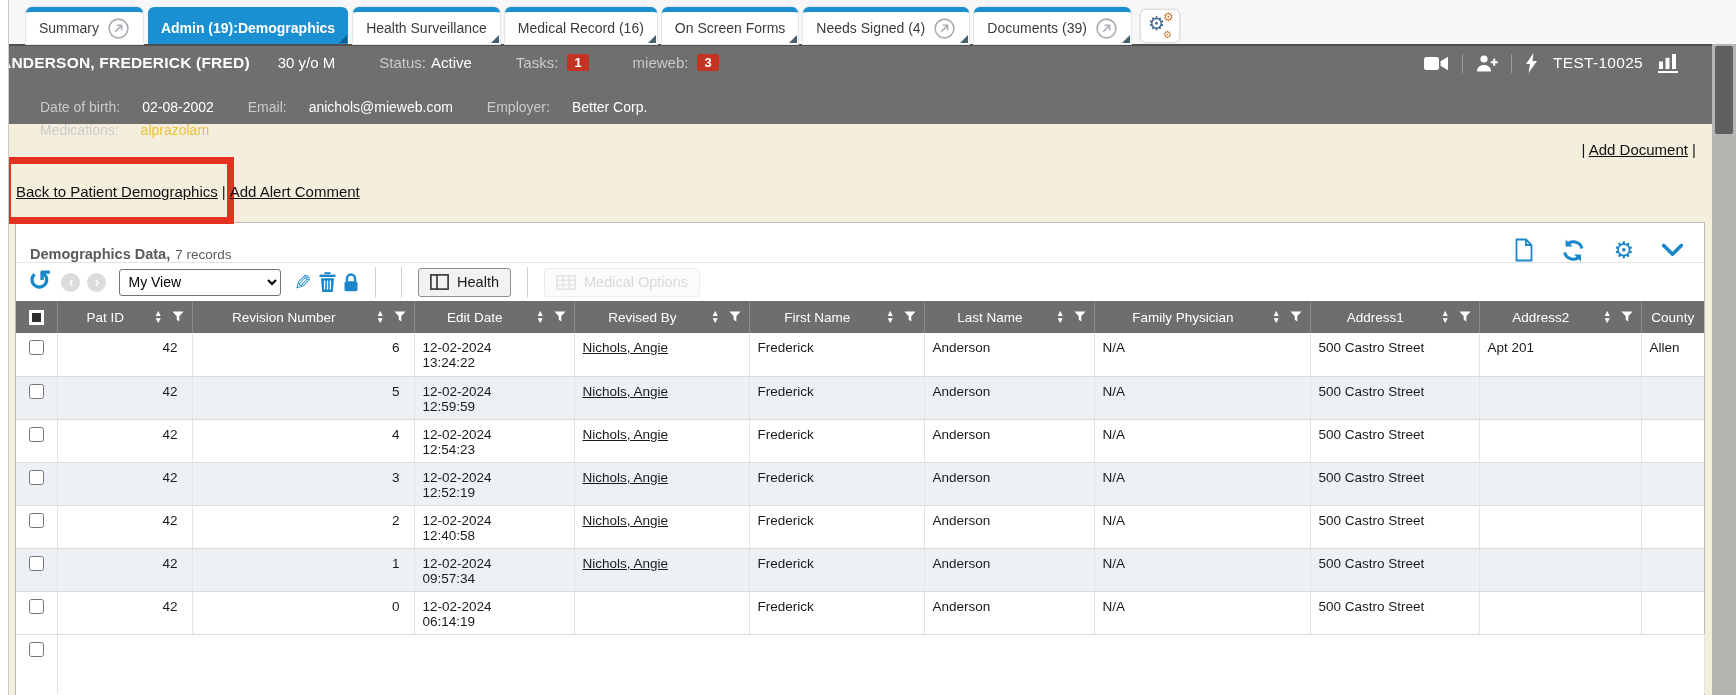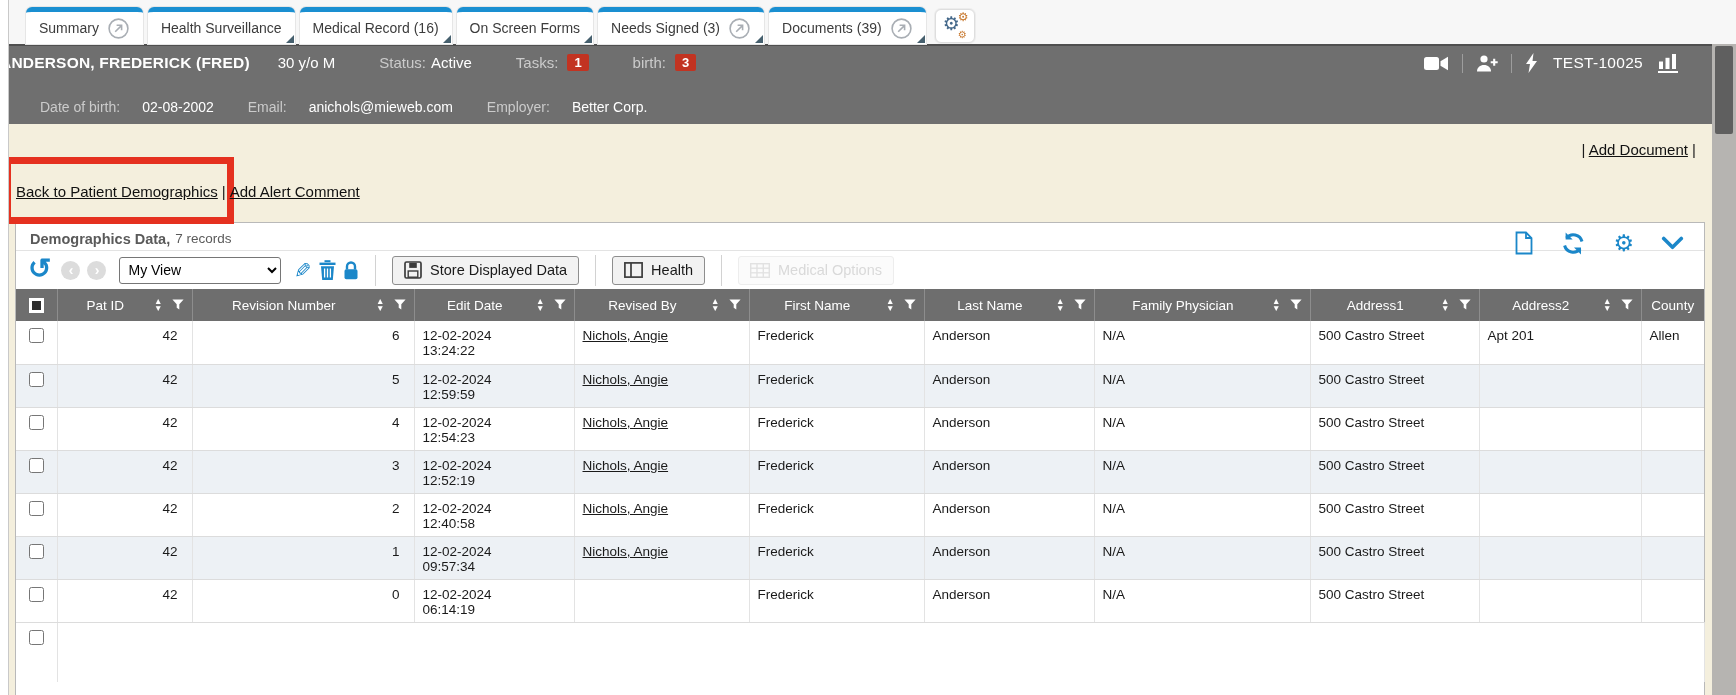--- a/index.html
+++ b/index.html
@@ -46,21 +46,21 @@
 
   
   .add-doc { position:absolute; top:141px; right:40px; font-size:15px; z-index:2; }
   .add-doc a, .left-links a { color:#111; text-decoration:underline; cursor:pointer; }
   .left-links { position:absolute; top:183px; left:16px; font-size:15px; z-index:4; }
   .pipe { margin:0 4px; }
   .red-box { position:absolute; left:4px; top:157px; width:230px; height:67px; border:7px solid #e5311f; z-index:3; pointer-events:none; }
 
   
   .panel { position:absolute; left:15px; top:222px; width:1690px; height:500px; background:#fff; border:1px solid #b9b9b9; z-index:2; }
-  .panel-head { height:28px; display:flex; align-items:flex-start; padding:8px 14px; border-bottom:1px solid #e3e3e3; }
+  .panel-head { height:40px; display:flex; align-items:flex-end; padding:0 14px; border-bottom:1px solid #e3e3e3; }
   .p-title { font-size:14.5px; font-weight:bold; color:#5a5a5a; }
   .p-count { font-size:13.5px; color:#5a5a5a; margin-left:5px; }
   .p-icons { margin-left:auto; display:flex; align-items:center; gap:27px; padding-right:6px; }
   .p-icons > span { line-height:0; cursor:pointer; }
   .gear-glyph { font-size:23px; color:#1b87c9; line-height:1 !important; }
 
   
   .toolbar { height:38px; display:flex; align-items:center; padding:0 8px; gap:7px; }
   .undo { font-size:28px; font-weight:bold; color:#1b87c9; line-height:1; margin:0 3px 3px 4px; cursor:pointer; }
   .navbtn { width:19px; height:19px; border-radius:50%; background:#dcdcdc; color:#fff; display:flex; align-items:center; justify-content:center; font-size:14px; font-weight:bold; line-height:1; }
@@ -99,31 +99,34 @@
 <div class="tabbar">
   <div class="tab">
     <span>Summary</span>
     <span class="popup-ic">
         <svg width="23" height="23" viewBox="0 0 23 23">
           <circle cx="11.5" cy="11.5" r="9.4" fill="none" stroke="#a9aeb4" stroke-width="1.6"></circle>
           <path d="M8.2 14.8l6.2-6.2M9.6 8.3h5v5" fill="none" stroke="#a9aeb4" stroke-width="1.6"></path>
         </svg>
       </span>
   </div>
+  <div class="tab active fold">
+    <span>Admin (19):Demographics</span>
+  </div>
   <div class="tab fold">
     <span>Health Surveillance</span>
   </div>
   <div class="tab fold">
     <span>Medical Record (16)</span>
   </div>
   <div class="tab fold">
     <span>On Screen Forms</span>
   </div>
   <div class="tab fold">
-    <span>Needs Signed (3)</span>
+    <span>Needs Signed (4)</span>
     <span class="popup-ic">
         <svg width="23" height="23" viewBox="0 0 23 23">
           <circle cx="11.5" cy="11.5" r="9.4" fill="none" stroke="#a9aeb4" stroke-width="1.6"></circle>
           <path d="M8.2 14.8l6.2-6.2M9.6 8.3h5v5" fill="none" stroke="#a9aeb4" stroke-width="1.6"></path>
         </svg>
       </span>
   </div>
   <div class="tab fold">
     <span>Documents (39)</span>
     <span class="popup-ic">
@@ -146,21 +149,21 @@
     <span class="b-age">30 y/o M</span>
     <span class="b-grp">
       <span class="b-lbl">Status:</span>
       <span>Active</span>
     </span>
     <span class="b-grp">
       <span class="b-lbl">Tasks:</span>
       <span class="badge">1</span>
     </span>
     <span class="b-grp">
-      <span class="b-lbl">birth:</span>
+      <span class="b-lbl">mieweb:</span>
       <span class="badge">3</span>
     </span>
     <span class="b-right">
       <span style="line-height:0"><svg width="25" height="15" viewBox="0 0 25 15">
             <rect x="0" y="1" width="15" height="13" rx="2.5" fill="#fff"></rect>
             <path d="M16.5 5.3L24 0.8v13.4l-7.5-4.5z" fill="#fff"></path>
           </svg></span>
       <span class="b-sep"></span>
       <span style="line-height:0"><svg width="22" height="17" viewBox="0 0 22 17">
             <circle cx="8" cy="4" r="3.6" fill="#fff"></circle>
@@ -184,20 +187,26 @@
         <span class="b-lbl">Date of birth:</span>
         <span>02-08-2002</span>
       </span>
     <span class="b-pair">
         <span class="b-lbl">Email:</span>
         <span>anichols@mieweb.com</span>
       </span>
     <span class="b-pair">
         <span class="b-lbl">Employer:</span>
         <span>Better Corp.</span>
+      </span>
+  </div>
+  <div class="b-row3">
+    <span class="b-pair">
+        <span class="b-lbl">Medications:</span>
+        <span class="med-val">alprazolam</span>
       </span>
   </div>
 </div>
 
 <div class="add-doc">
   <span>| </span><a>Add Document</a><span> |</span>
 </div>
 
 <div class="left-links">
   <a>Back to Patient Demographics</a><span class="pipe">|</span><a>Add Alert Comment</a>
@@ -236,28 +245,20 @@
           <rect x="0.5" y="2.6" width="16" height="2.4" fill="#1b87c9"></rect>
           <rect x="5.5" y="0.2" width="6" height="2" fill="#1b87c9"></rect>
           <path d="M2 6.2h13l-1.2 13.8H3.2z" fill="#1b87c9"></path>
           <path d="M5.6 8.6v9M8.5 8.6v9M11.4 8.6v9" stroke="#fff" stroke-width="1.3"></path>
         </svg></span>
     <span class="ticon"><svg width="16" height="20" viewBox="0 0 16 20">
           <path d="M4 9.5V6.5a4 4 0 0 1 8 0v3" fill="none" stroke="#1b87c9" stroke-width="2.4"></path>
           <rect x="1.5" y="9.3" width="13" height="10" rx="1.8" fill="#1b87c9"></rect>
         </svg></span>
     <span class="tsep"></span>
-    <button class="btn">
-      <span class="bic"><svg width="18" height="18" viewBox="0 0 18 18">
-            <rect x="1" y="1" width="16" height="16" rx="1.5" fill="none" stroke="#3c3c3c" stroke-width="1.7"></rect>
-            <rect x="5.2" y="1.9" width="7.6" height="5" fill="#3c3c3c"></rect>
-            <rect x="4.2" y="10" width="9.6" height="6.2" fill="none" stroke="#3c3c3c" stroke-width="1.4"></rect>
-          </svg></span>
-      <span>Store Displayed Data</span>
-    </button>
     <span class="tsep"></span>
     <button class="btn">
       <span class="bic"><svg width="19" height="16" viewBox="0 0 19 16">
             <rect x="0.9" y="0.9" width="17.2" height="14.2" fill="none" stroke="#3c3c3c" stroke-width="1.7"></rect>
             <line x1="7" y1="0.9" x2="7" y2="15.1" stroke="#3c3c3c" stroke-width="1.7"></line>
           </svg></span>
       <span>Health</span>
     </button>
     <span class="tsep"></span>
     <button class="btn disabled">

